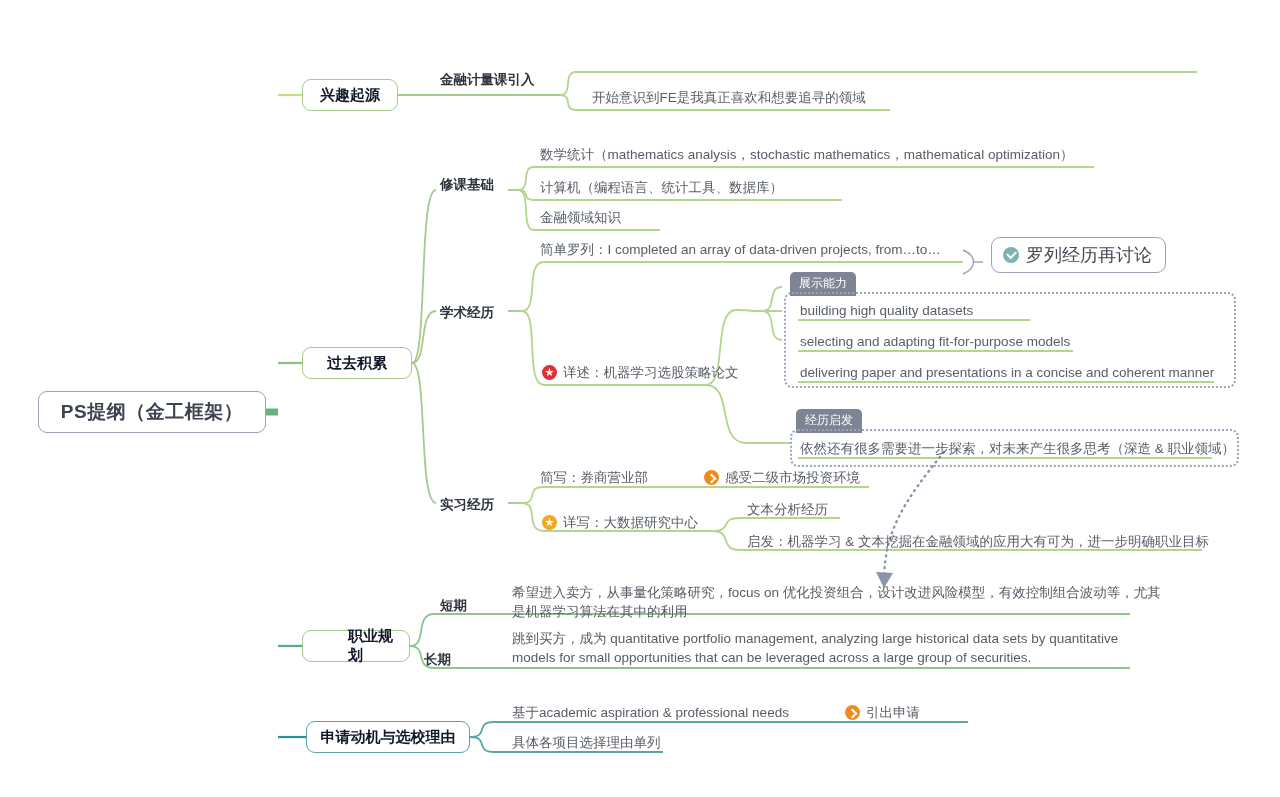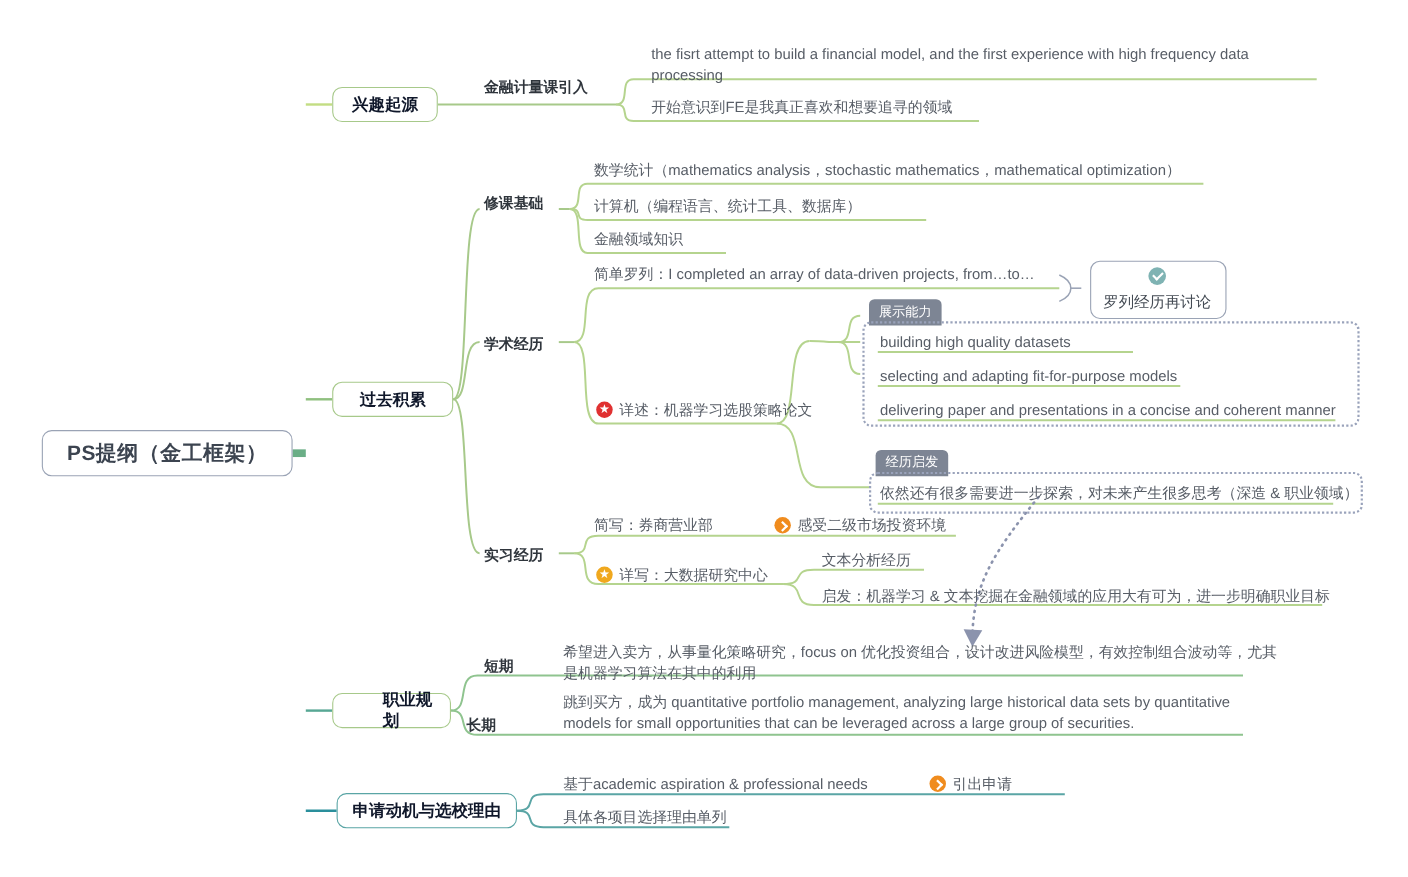--- a/index.html
+++ b/index.html
@@ -49,21 +49,21 @@
   }
   .grouptab{
     position:absolute;background:#7d8594;color:#ffffff;font-size:12px;
     padding:3px 9px 4px;border-radius:5px 5px 0 0;white-space:nowrap;
   }
 
   
   .badge{
     position:absolute;border:1.4px solid #9aa3b5;border-radius:9px;background:#fff;
     display:flex;align-items:center;gap:7px;padding:5px 13px 5px 11px;
-    font-size:14px;color:#434a53;white-space:nowrap;box-sizing:border-box;flex-direction:column;
+    font-size:18px;color:#434a53;white-space:nowrap;box-sizing:border-box;
   }
 
   
   .ico{display:inline-block;vertical-align:middle;flex:0 0 auto;}
   .ico-check{width:16px;height:16px;border-radius:50%;background:#7fb3b3;position:relative;}
   .ico-check:after{content:"";position:absolute;left:4px;top:4px;width:7px;height:3.5px;
     border-left:2px solid #fff;border-bottom:2px solid #fff;transform:rotate(-45deg);}
   .ico-arrow{width:15px;height:15px;border-radius:50%;background:#f08c1e;position:relative;}
   .ico-arrow:after{content:"";position:absolute;left:4px;top:4.6px;width:5px;height:5px;
     border-top:2px solid #fff;border-right:2px solid #fff;transform:rotate(45deg);}
@@ -150,21 +150,20 @@
   </svg>
 
   <div class="root">
     <span>PS提纲（金工框架）</span>
   </div>
 
   <div class="l1" style="left:302px;top:79px;width:96px;">
     <span>兴趣起源</span>
   </div>
   <div class="l2" style="left:440px;top:71px;">金融计量课引入</div>
-  <div class="leaf wrap" style="left:592px;top:40px;width:580px;">the fisrt attempt to build a financial model, and the first experience with high frequency data processing</div>
   <div class="leaf" style="left:592px;top:88px;">开始意识到FE是我真正喜欢和想要追寻的领域</div>
 
   <div class="l1" style="left:302px;top:347px;width:110px;">
     <span>过去积累</span>
   </div>
 
   <div class="l2" style="left:440px;top:176px;">修课基础</div>
   <div class="leaf" style="left:540px;top:145px;">数学统计（mathematics analysis，stochastic mathematics，mathematical optimization）</div>
   <div class="leaf" style="left:540px;top:178px;">计算机（编程语言、统计工具、数据库）</div>
   <div class="leaf" style="left:540px;top:208px;">金融领域知识</div>

